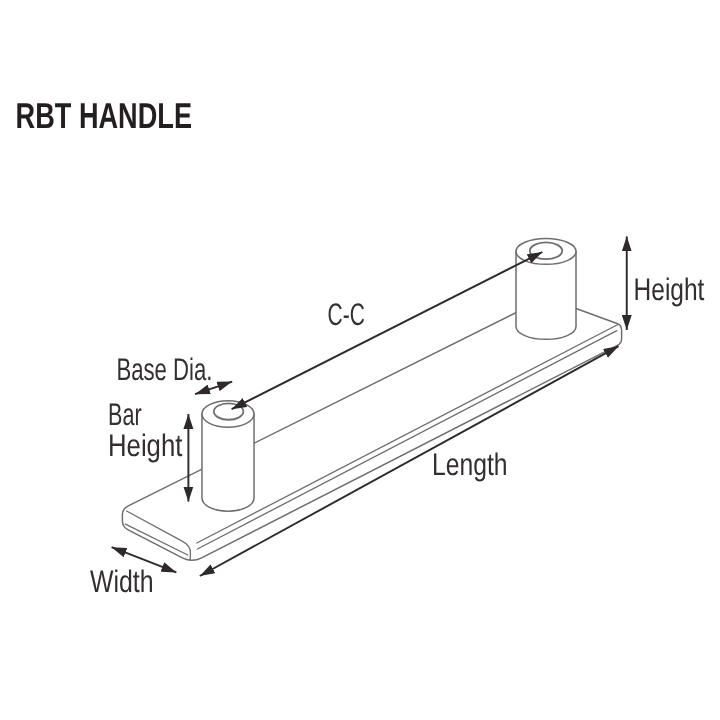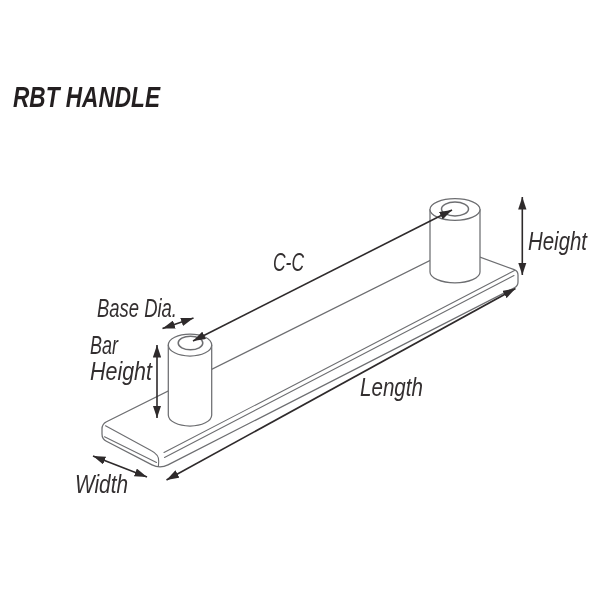--- a/index.html
+++ b/index.html
@@ -3,21 +3,20 @@
 <meta charset="utf-8">
 <style>
   html, body { margin: 0; padding: 0; background: #ffffff; }
   .canvas {
     position: relative;
     width: 600px;
     height: 540px;
     background: #ffffff;
     overflow: hidden;
     font-family: "Liberation Sans", sans-serif;
-    font-style: italic;
   }
   svg { display: block; }
   text {
     font-family: "Liberation Sans", sans-serif;
     fill: #332f30;
   }
   .page-title {
     font-weight: bold;
     font-size: 30px;
     fill: #231f20;

